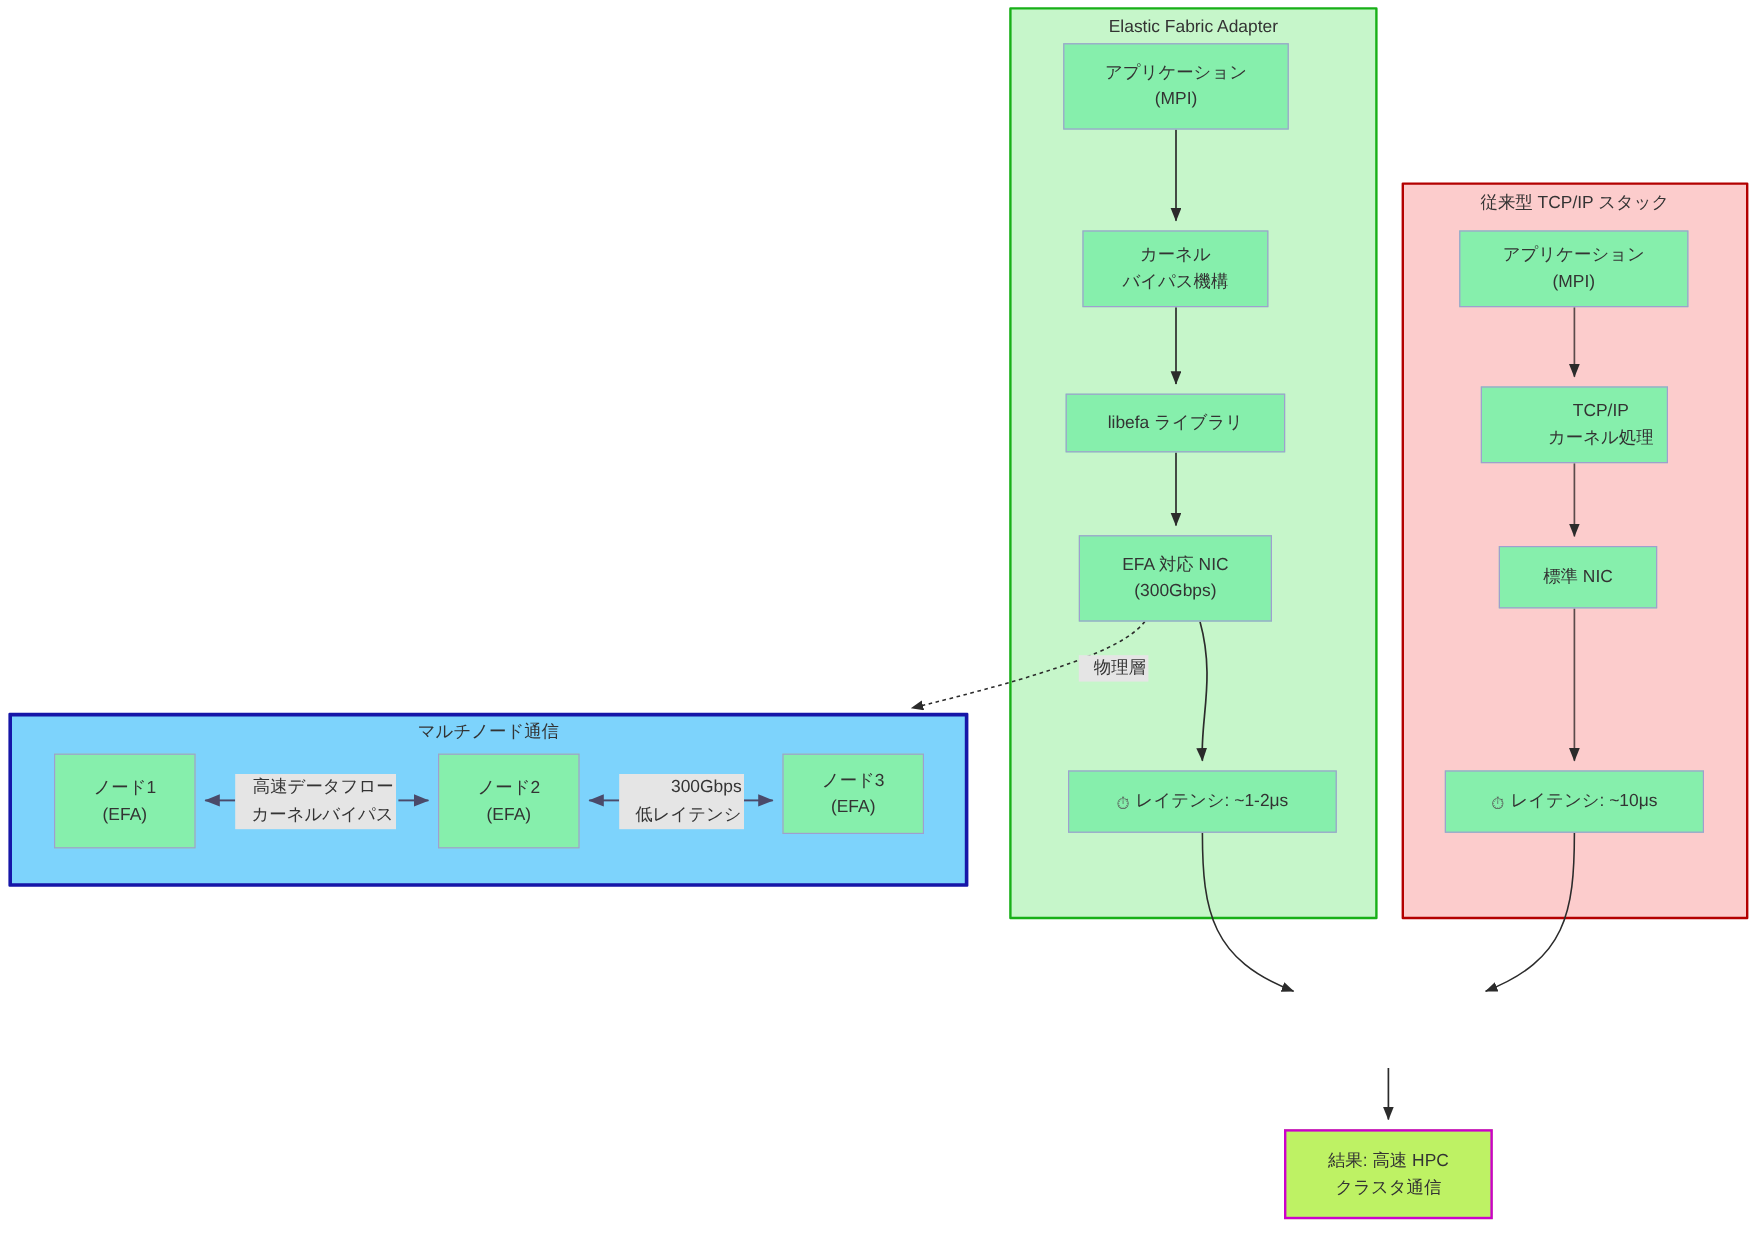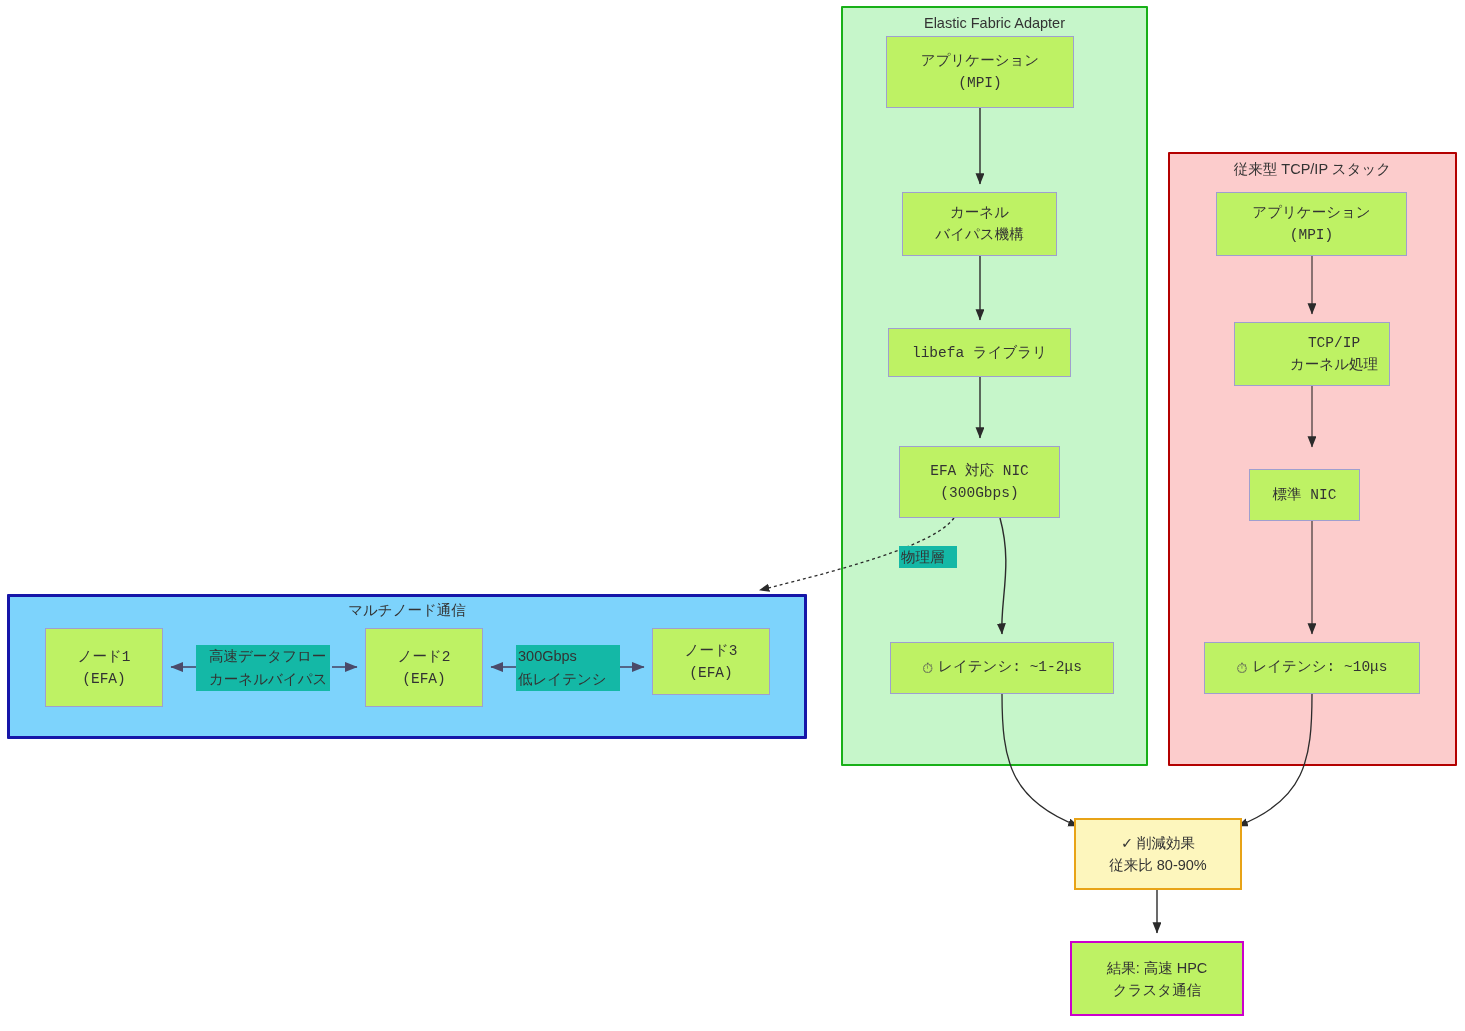--- a/index.html
+++ b/index.html
@@ -74,37 +74,36 @@
     justify-content: center;
     text-align: center;
     font-size: 14.5px;
     line-height: 22px;
     color: #333333;
     border-width: 1px;
     border-style: solid;
     white-space: nowrap;
   }
   .node.lavender {
-    background: #bef264;
+    background: #86efac;
     border-color: #9f9fcf;
-    font-family: Liberation Mono, monospace;
   }
   .node .line { display: block; }
 
   
   #node-efa-app      { left: 886px; top: 36px;  width: 188px; height: 72px; }
   #node-efa-kernel   { left: 902px; top: 192px; width: 155px; height: 64px; }
   #node-efa-libfabric{ left: 888px; top: 328px; width: 183px; height: 49px; }
   #node-efa-nic      { left: 899px; top: 446px; width: 161px; height: 72px; }
   #node-efa-latency  { left: 890px; top: 642px; width: 224px; height: 52px; }
 
   
   #node-tcp-app      { left: 1216px; top: 192px; width: 191px; height: 64px; }
   #node-tcp-kernel   { left: 1234px; top: 322px; width: 156px; height: 64px; padding-left: 44px; }
-  #node-tcp-nic      { left: 1249px; top: 455px; width: 111px; height: 52px; margin-top: 14px; }
+  #node-tcp-nic      { left: 1249px; top: 455px; width: 132px; height: 52px; }
   #node-tcp-latency  { left: 1204px; top: 642px; width: 216px; height: 52px; }
 
   
   #node-n1 { left: 45px;  top: 628px; width: 118px; height: 79px; }
   #node-n2 { left: 365px; top: 628px; width: 118px; height: 79px; }
   #node-n3 { left: 652px; top: 628px; width: 118px; height: 67px; }
 
   
   #node-reduction {
     left: 1074px; top: 818px; width: 168px; height: 72px;
@@ -115,25 +114,25 @@
   #node-result {
     left: 1070px; top: 941px; width: 174px; height: 75px;
     background: #bef264;
     border-color: #cc00cc;
     border-width: 2px;
   }
 
   
   .edge-label {
     position: absolute;
-    background: #14b8a6;
+    background: #e5e5e5;
     color: #333333;
     font-size: 14.5px;
     line-height: 23px;
-    text-align: left;
+    text-align: right;
     white-space: nowrap;
     padding: 0 2px;
     box-sizing: border-box;
   }
   #label-flow  { left: 196px; top: 645px; width: 134px; padding-left: 13px; }
   #label-speed { left: 516px; top: 645px; width: 104px; }
   #label-phys  {
     left: 899px; top: 546px; width: 58px;
     line-height: 22px;
   }
@@ -264,23 +263,19 @@
     <div>カーネルバイパス</div>
   </div>
 
   <div class="edge-label" id="label-speed">
     <div>300Gbps</div>
     <div>低レイテンシ</div>
   </div>
 
   <div class="edge-label" id="label-phys">物理層</div>
 
-  <div class="node" id="node-reduction">
-    <span class="line">✓ 削減効果</span>
-    <span class="line">従来比 80-90%</span>
-  </div>
 
   <div class="node" id="node-result">
     <span class="line">結果: 高速 HPC</span>
     <span class="line">クラスタ通信</span>
   </div>
 
 </div>
 
 </body></html>

